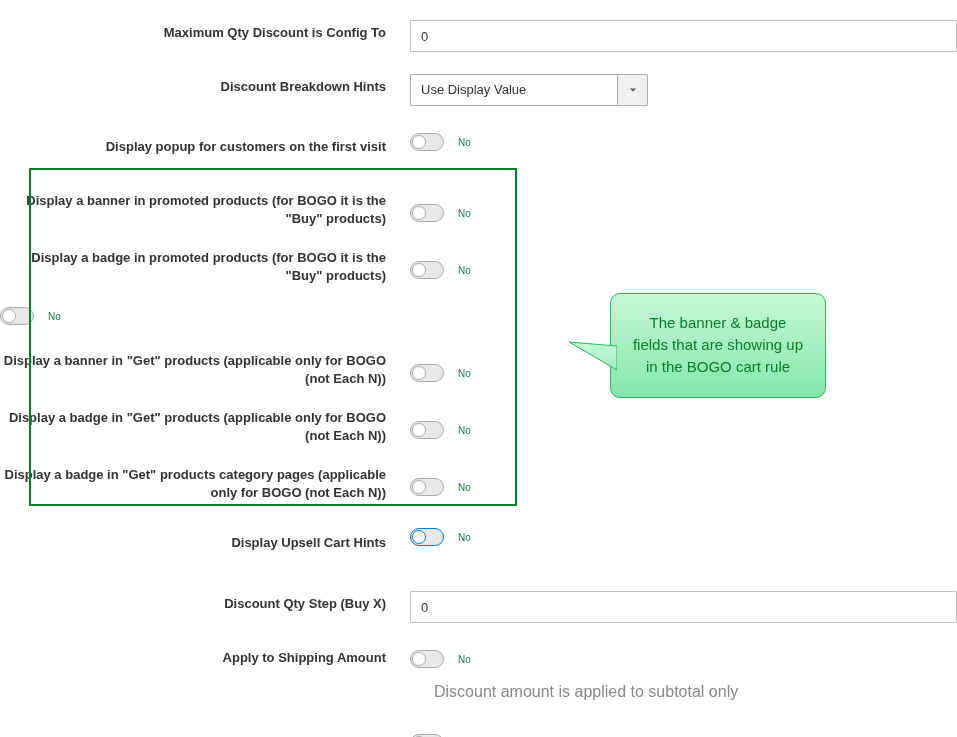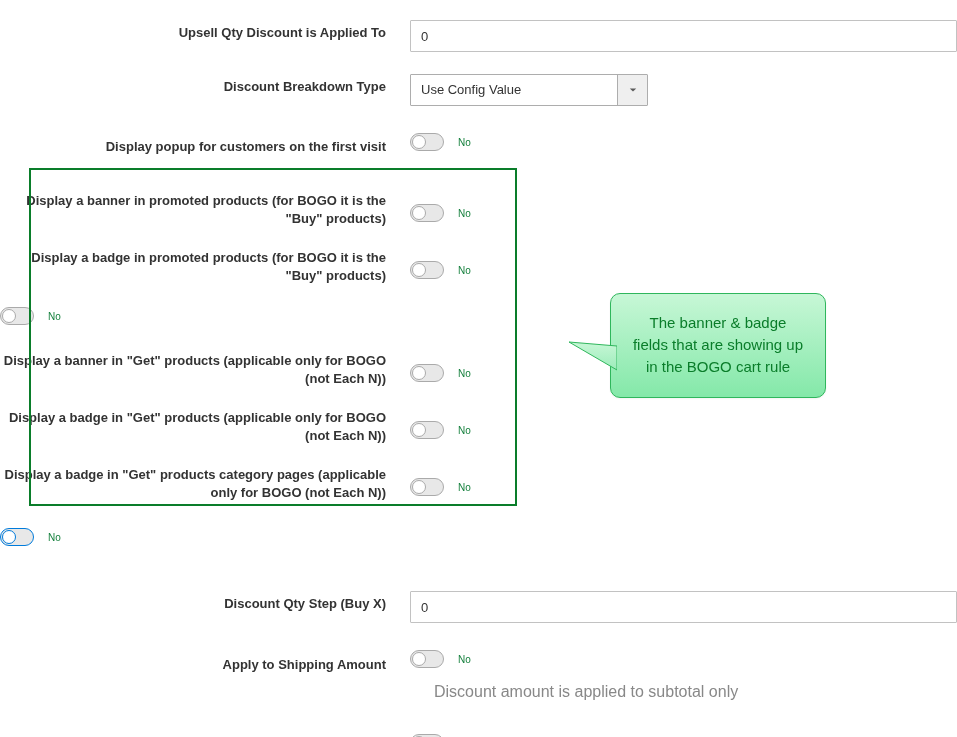--- a/index.html
+++ b/index.html
@@ -139,31 +139,31 @@
     stroke: #2fb65c;
     stroke-width: 1;
   }
 </style>
 </head>
 <body>
 
 <div class="form-container">
 
   <div class="form-row">
-    <div class="label">Upsell Qty Discount is Applied To</div>
+    <div class="label">Maximum Qty Discount is Config To</div>
     <div class="control">
       <input class="text-input" value="0" style="">
     </div>
   </div>
 
   <div class="form-row">
-    <div class="label">Discount Breakdown Type</div>
+    <div class="label">Discount Breakdown Hints</div>
     <div class="control">
       <div class="select-wrap">
-        <div class="select-value">Use Config Value</div>
+        <div class="select-value">Use Display Value</div>
         <div class="select-caret">
           <svg viewBox="0 0 10 10">
               <path d="M1 3 L5 7 L9 3 Z"></path>
             </svg>
         </div>
       </div>
     </div>
   </div>
 
   <div class="form-row tight">
@@ -229,37 +229,38 @@
     <div class="label">Display a badge in "Get" products category pages (applicable only for BOGO (not Each N))</div>
     <div class="control">
       <div class="toggle">
           <div class="knob"></div>
         </div>
       <span class="toggle-label">No</span>
     </div>
   </div>
 
   <div class="form-row tight" style="margin-top:22px">
+    <div class="label">Display Upsell Cart Hints</div>
     <div class="control">
       <div class="toggle active-blue">
           <div class="knob"></div>
         </div>
       <span class="toggle-label">No</span>
     </div>
   </div>
 
   <div class="form-row" style="margin-top:40px">
     <div class="label">Discount Qty Step (Buy X)</div>
     <div class="control">
       <input class="text-input" value="0" style="">
     </div>
   </div>
 
   <div class="form-row" style="display:block; margin-bottom:28px">
-    <div style="display:flex; align-items:flex-end;">
+    <div style="display:flex; align-items:flex-start;">
       <div class="label">Apply to Shipping Amount</div>
       <div class="control">
         <div class="toggle">
             <div class="knob"></div>
           </div>
         <span class="toggle-label">No</span>
       </div>
     </div>
     <div style="margin-left:434px;" class="hint">Discount amount is applied to subtotal only</div>
   </div>

